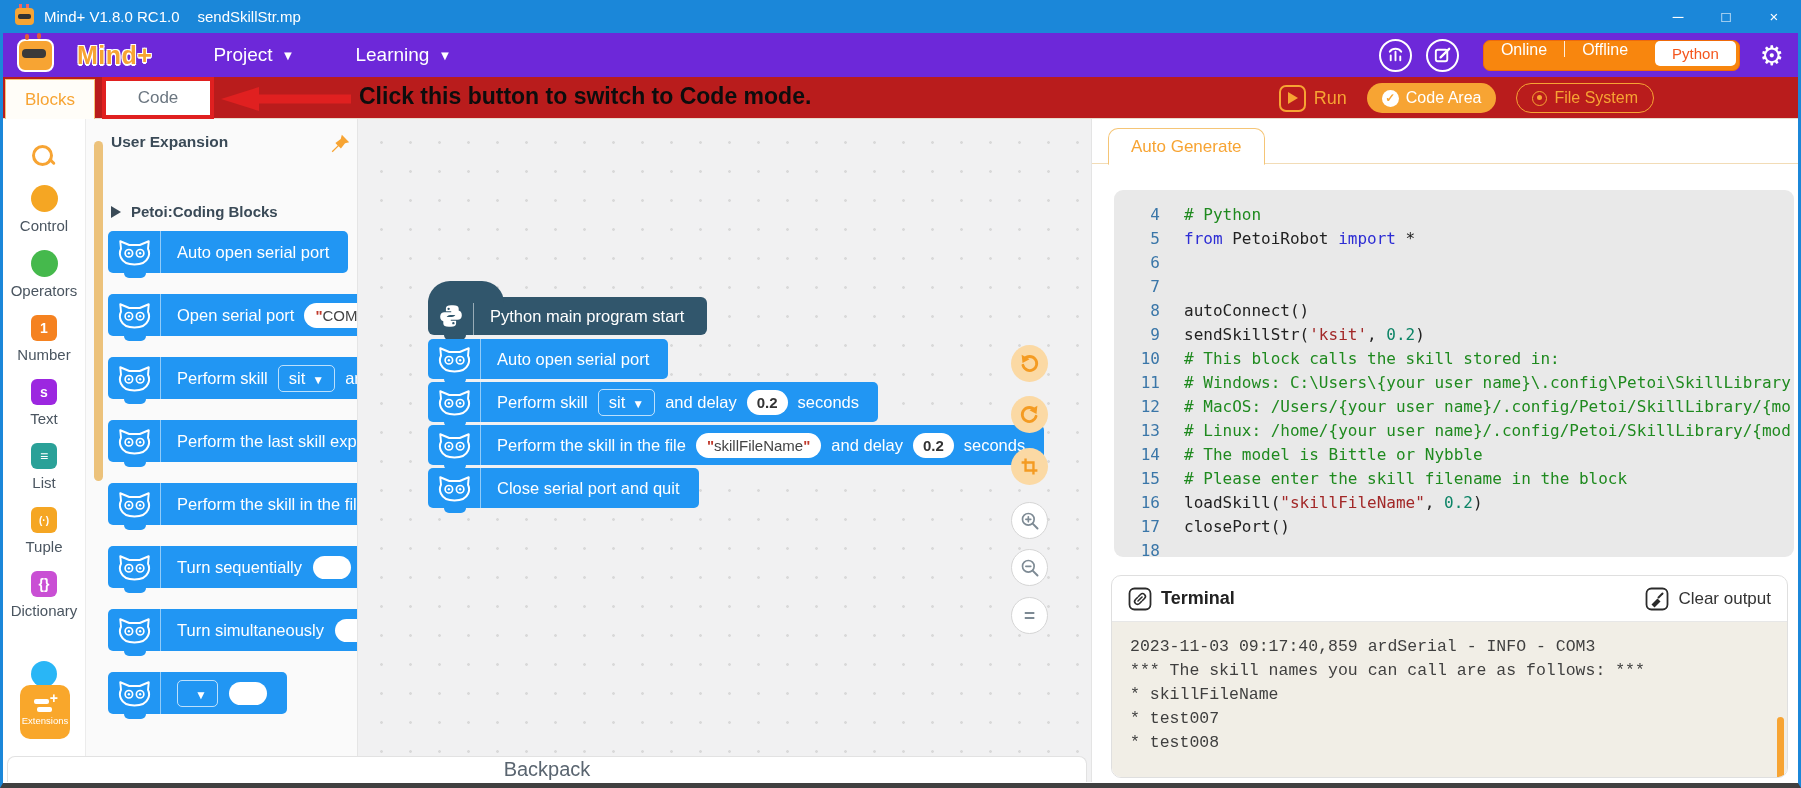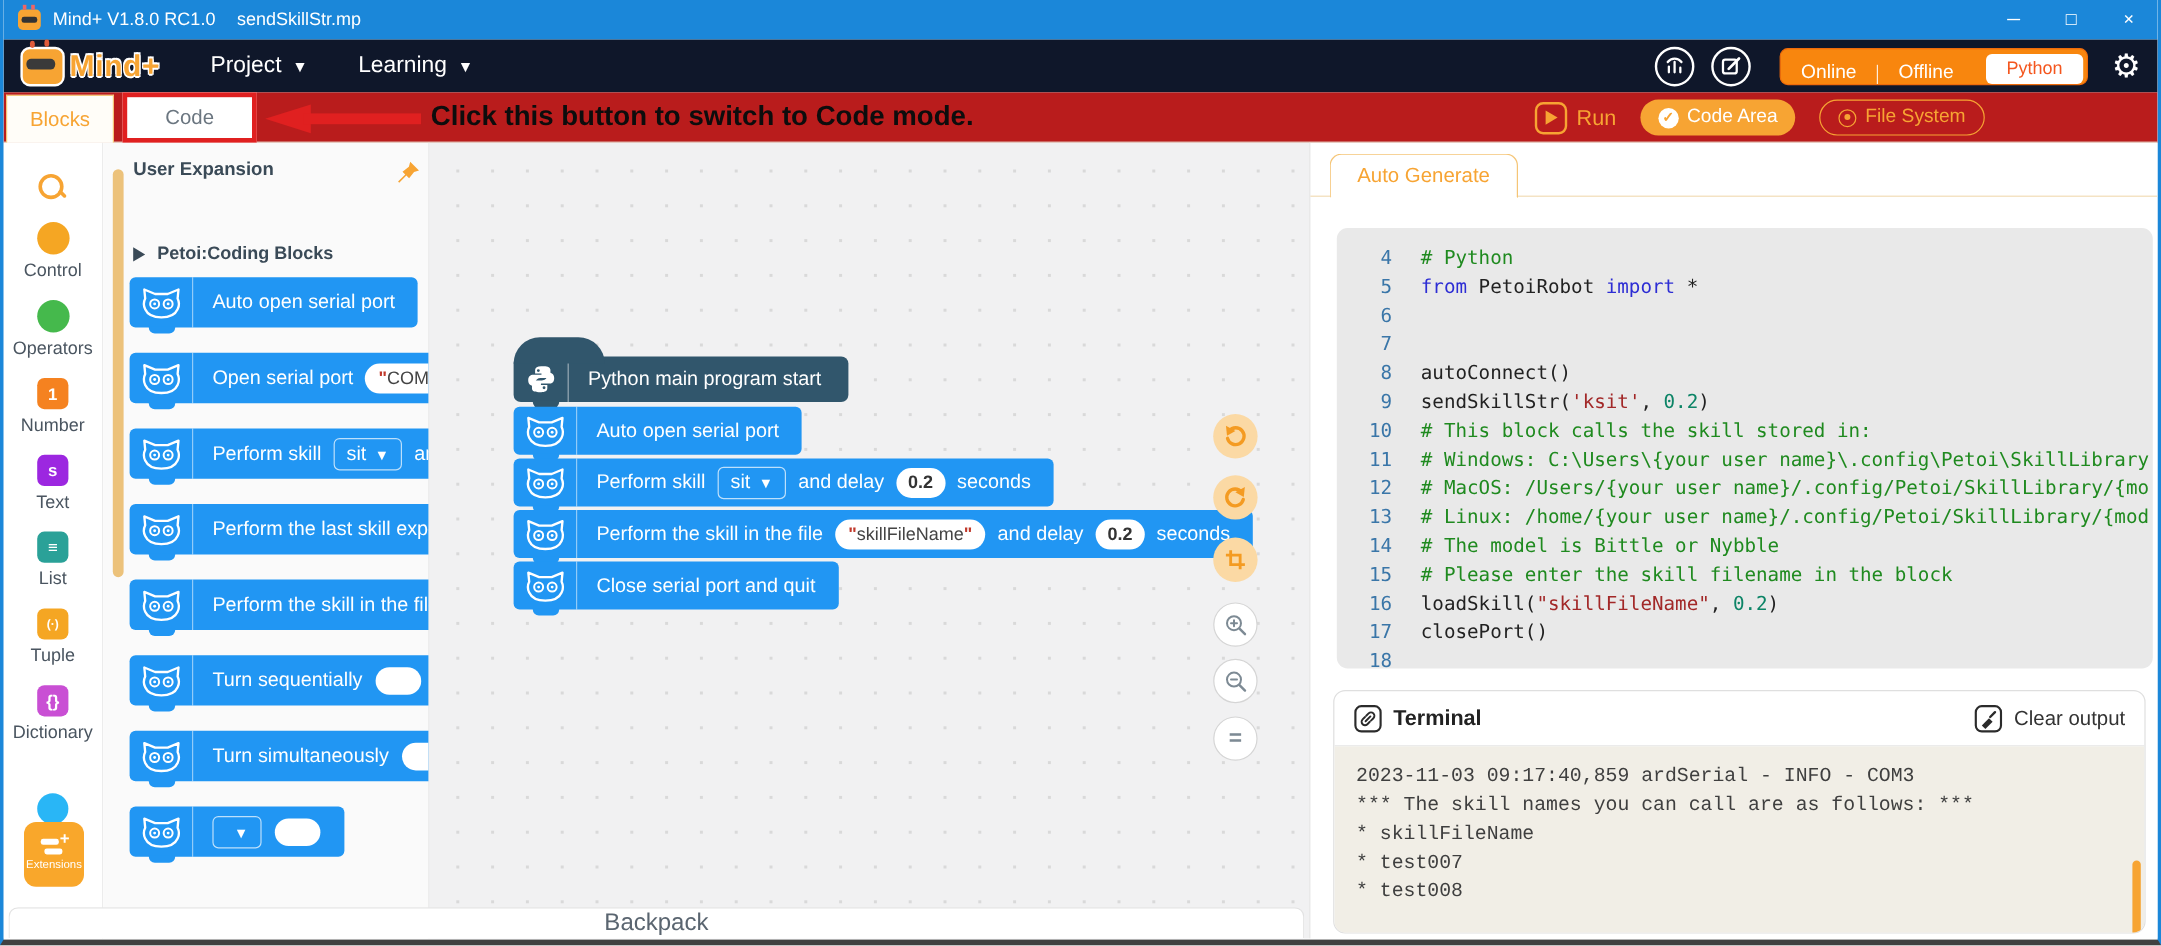--- a/index.html
+++ b/index.html
@@ -10,31 +10,31 @@
   
   #titlebar { height:33px; background:#1b87d9; display:flex; align-items:center; color:#fff; font-size:15px; }
   .robot-ico { width:19px; height:17px; background:#f7a433; border-radius:4px; margin:0 10px 0 12px; position:relative; }
   .robot-ico::before { content:''; position:absolute; left:3px; top:6px; width:13px; height:5px; background:#333; border-radius:2px; }
   .robot-ico::after { content:''; position:absolute; left:4px; top:-4px; width:3px; height:4px; background:#e66; box-shadow:7px 0 0 #e66; }
   #titlebar .app-t { margin-right:18px; }
   #titlebar .spacer { flex:1; }
   .winbtn { width:48px; height:33px; display:flex; align-items:center; justify-content:center; font-size:15px; cursor:default; }
 
   
-  #menubar { height:44px; background:#0f172a; display:flex; align-items:center; position:relative; }
+  #menubar { height:44px; background:#6d28d9; display:flex; align-items:center; position:relative;gap:19px; }
   .botlogo { width:37px; height:33px; background:#f7a433; border:2.5px solid #fff; border-radius:8px; margin-left:14px; position:relative; }
   .botlogo::before { content:''; position:absolute; left:3px; top:8px; width:24px; height:9px; background:#3a3a3a; border-radius:4px; }
   .botlogo::after { content:''; position:absolute; left:6px; top:-7px; width:4px; height:6px; background:#e05a3a; border-radius:2px; box-shadow:12px -1px 0 #e05a3a; }
   .brand { font-size:25px; font-weight:bold; color:#f7a433; margin-left:4px; letter-spacing:.5px;
            text-shadow:-1px -1px 0 #fff,1px -1px 0 #fff,-1px 1px 0 #fff,1px 1px 0 #fff,0 2px 0 #fff; }
   .menu-item { color:#fff; font-size:19px; margin-left:42px; display:flex; align-items:center; gap:9px; }
   .menu-item .car { font-size:13px; }
   #menubar .right { position:absolute; right:14px; top:0; height:44px; display:flex; align-items:center; gap:14px; }
   .mico { width:33px; height:33px; border:2px solid #fff; border-radius:50%; display:flex; align-items:center; justify-content:center; }
-  .seg { display:flex; align-items:flex-end; background:#f8860e; border:1px solid #ef6a0a; border-radius:7px; height:31px; padding-right:3px; margin-left:10px; }
+  .seg { display:flex; align-items:flex-start; background:#f8860e; border:1px solid #ef6a0a; border-radius:7px; height:31px; padding-right:3px; margin-left:10px; }
   .seg-opt { color:#fff; font-size:16px; padding:0 17px; }
   .seg-div { width:1px; height:16px; background:rgba(255,255,255,.85); }
   .pybtn { background:#fff; color:#f4561e; border-radius:5px; height:25px; padding:0 17px; font-size:15px; display:flex; align-items:center; margin-left:10px; }
   .gear { color:#fff; font-size:27px; font-family:"DejaVu Sans", sans-serif; margin-left:6px; }
 
   
   #tabbar { height:42px; background:#b91c1c; position:relative; border-bottom:1px solid #e8ddcd; }
   .tab-blocks { position:absolute; left:2px; top:2px; width:90px; height:40px; background:#fffdf8; border:1px solid #f5c576; border-bottom:none;
                 display:flex; align-items:center; justify-content:center; color:#f7a433; font-size:17px; }
   .redbox { position:absolute; left:99px; top:0; width:112px; height:42px; border:4px solid #e02020; background:#fff; display:flex; align-items:center; justify-content:center; }

